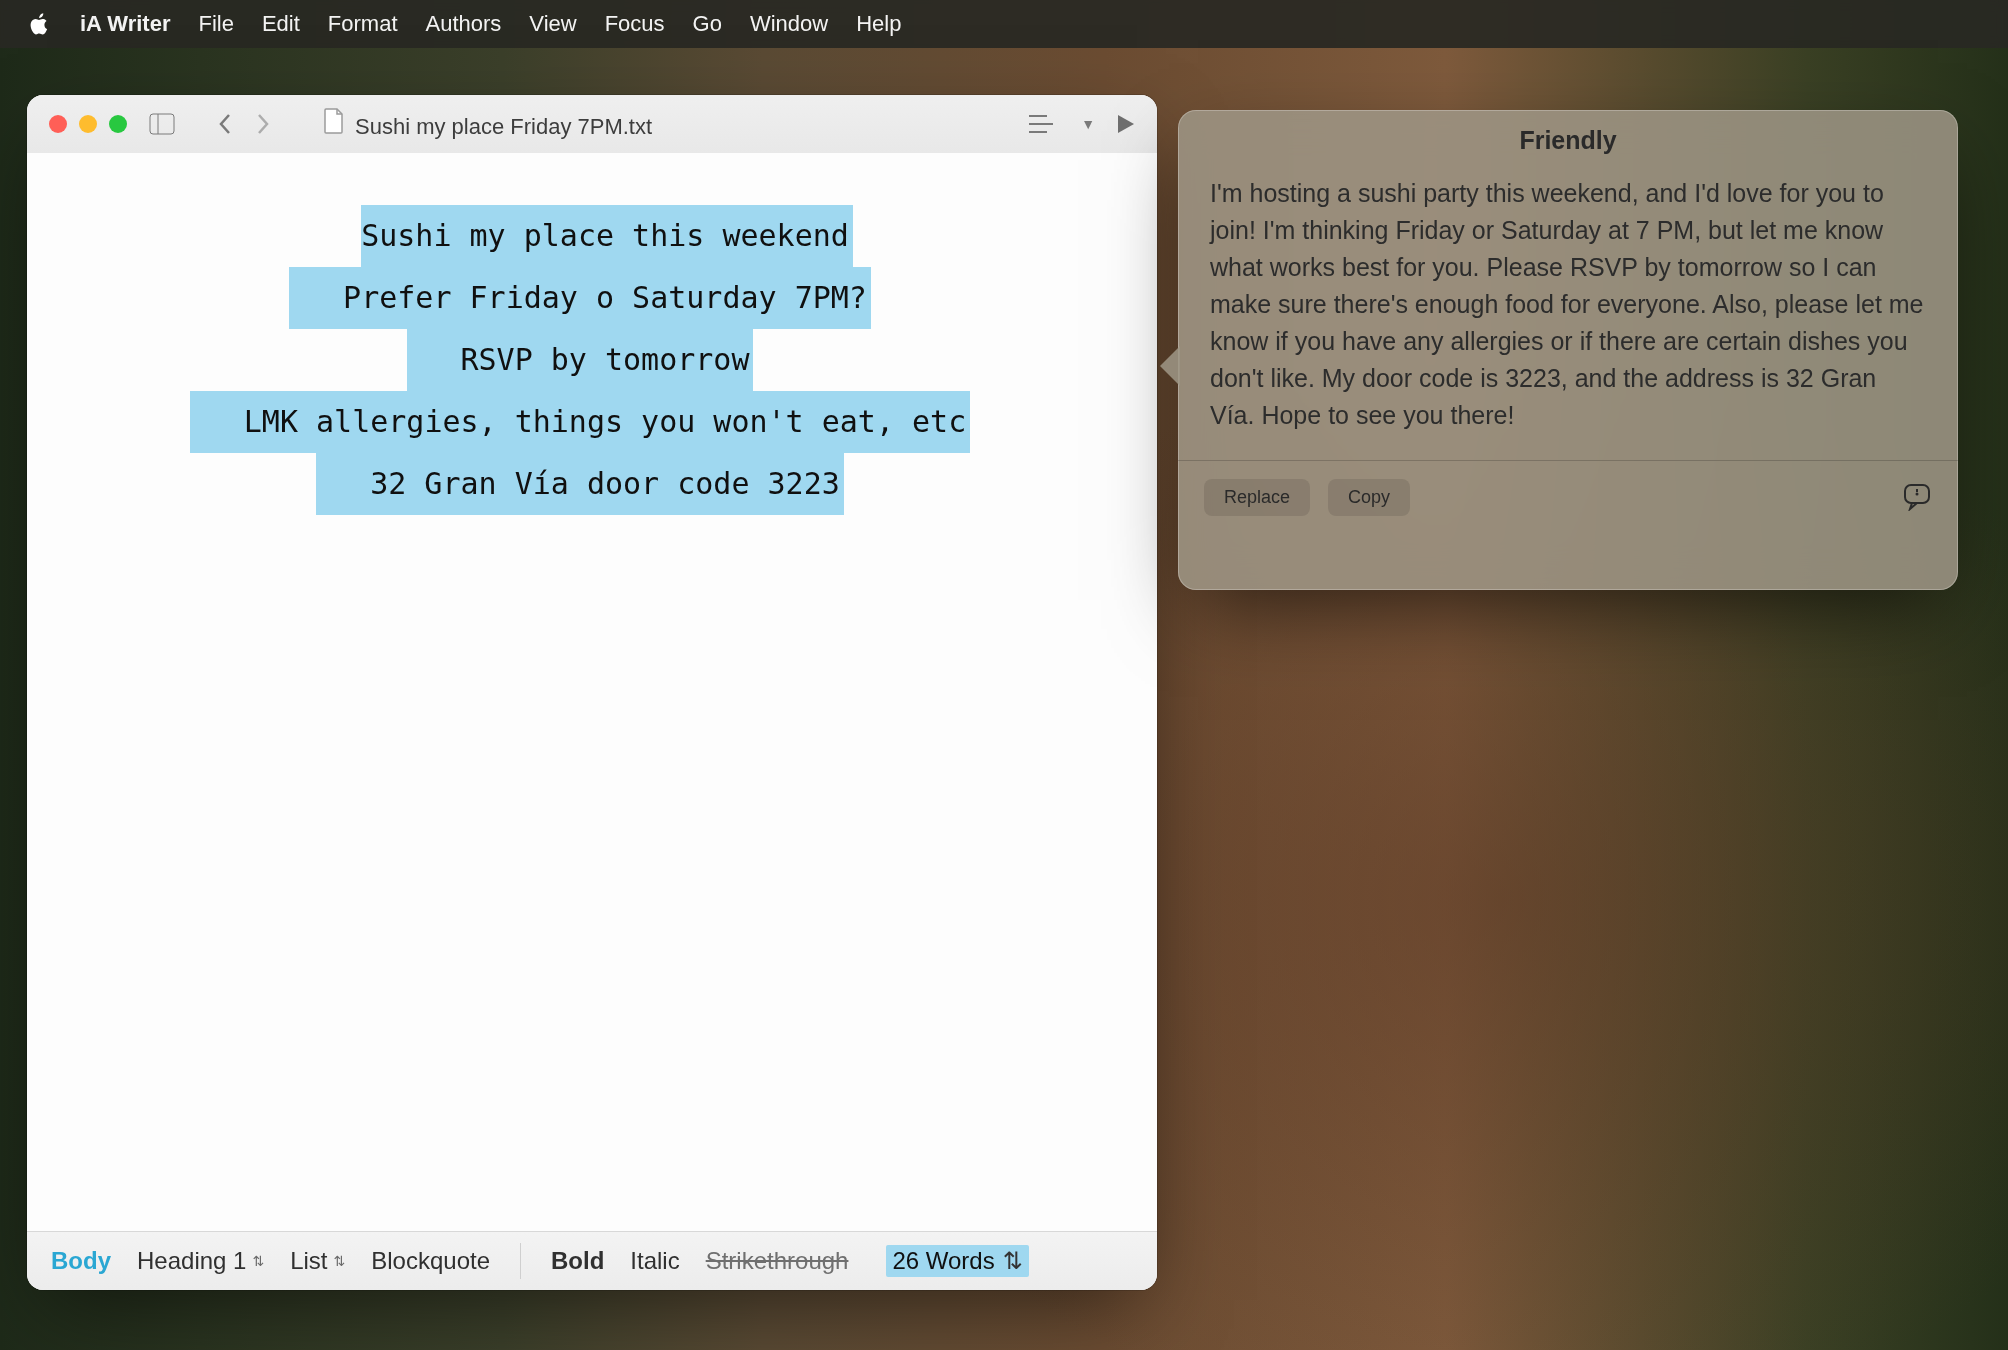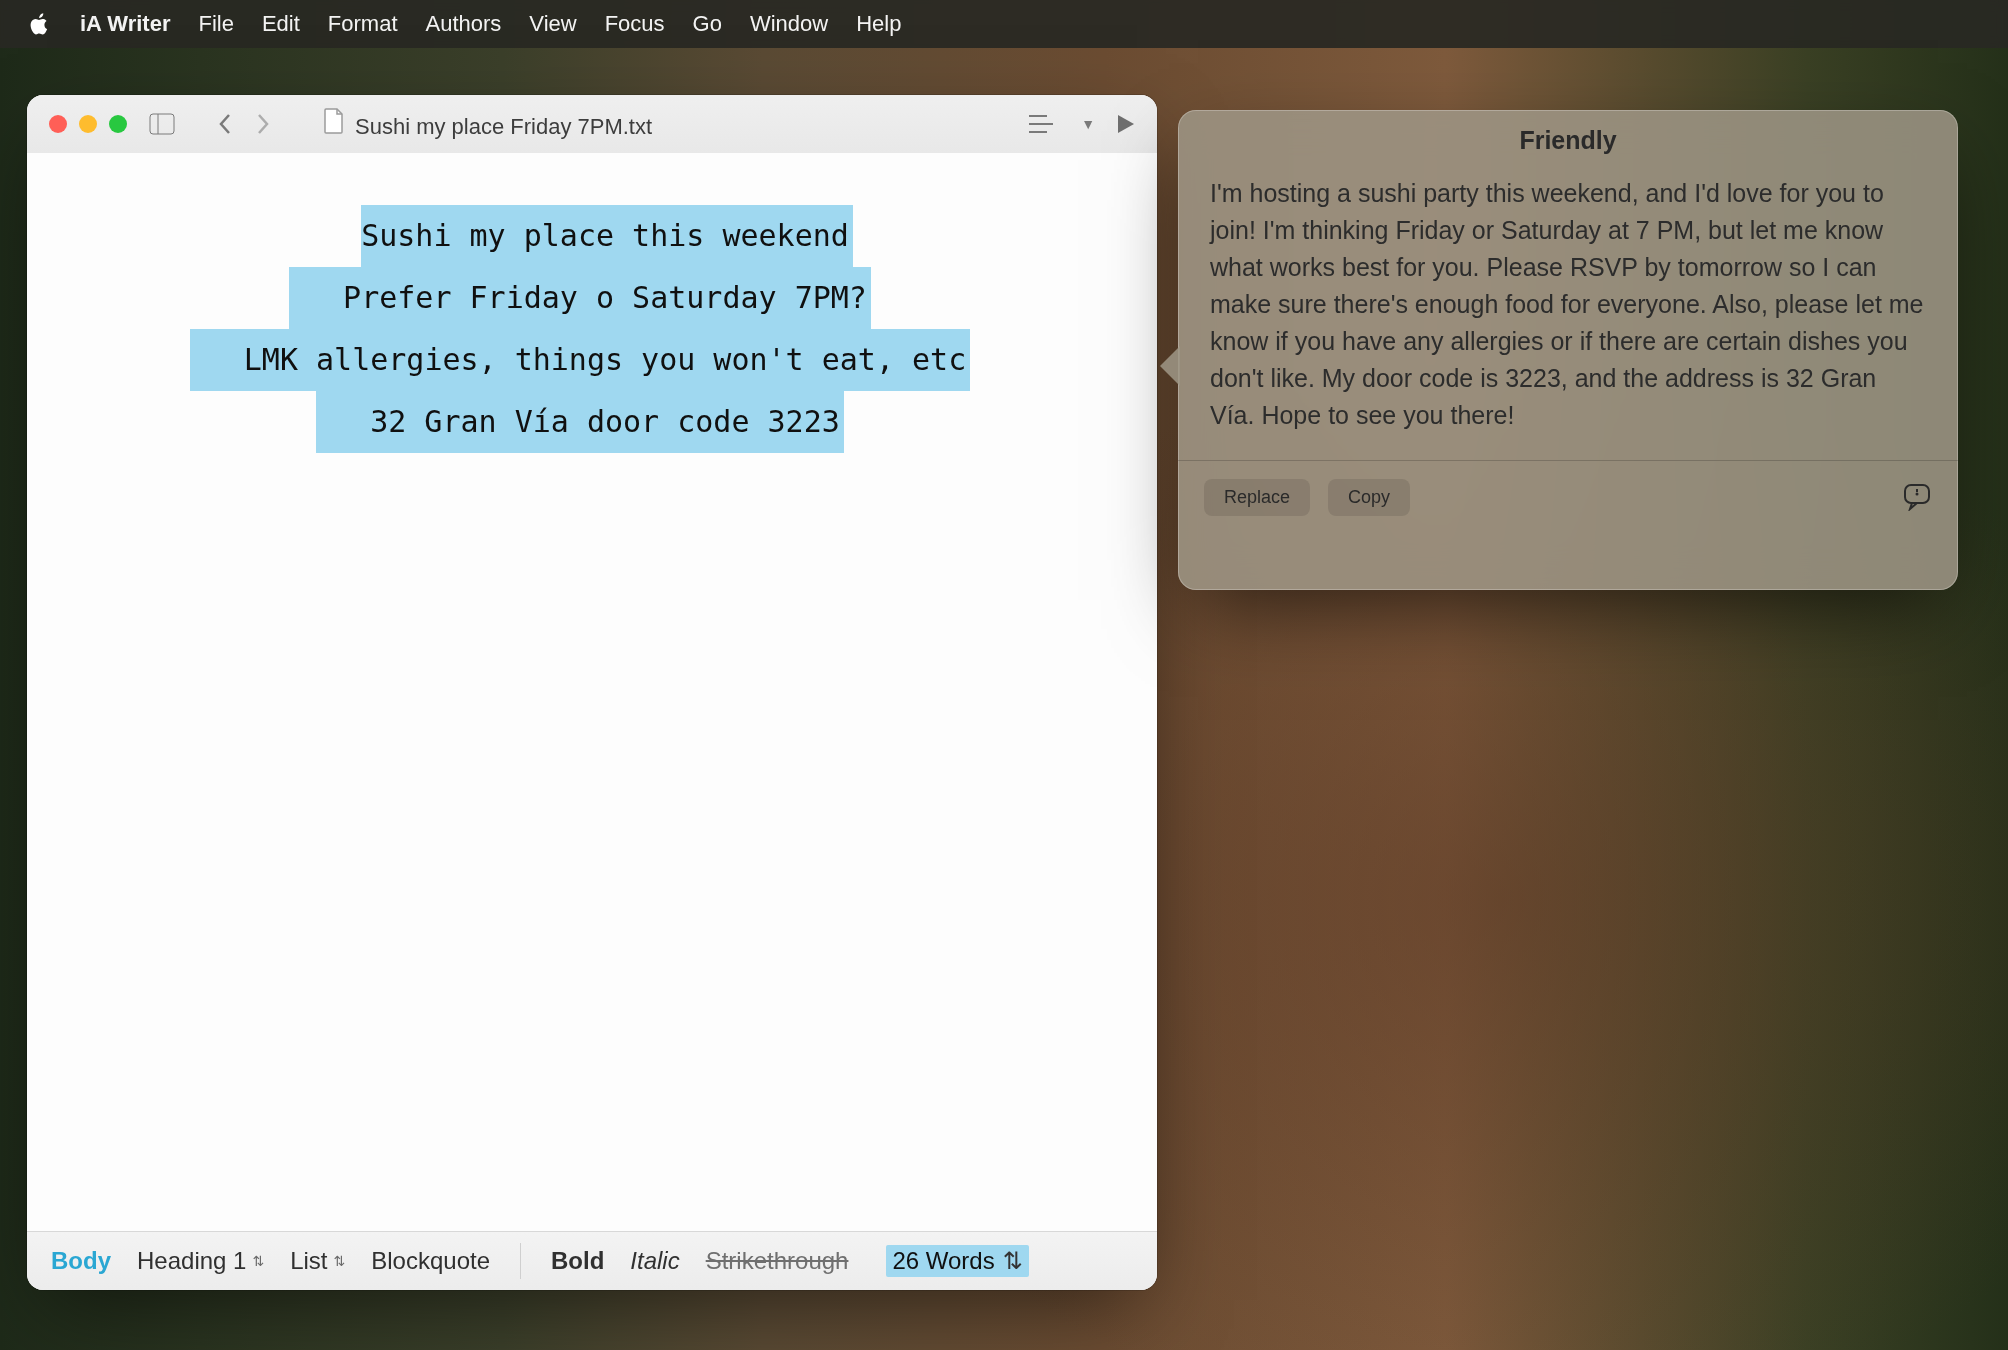--- a/index.html
+++ b/index.html
@@ -40,21 +40,21 @@
   #editor-body .lines{padding:52px 60px 0 90px;text-align:center;}
   #editor-body .hl{background:#9fd8f0;display:inline-block;padding-right:4px}
   
   #statusbar{position:absolute;bottom:0;left:0;right:0;height:58px;background:linear-gradient(#f3f3f3,#ececec);
     border-top:1px solid #d8d8d8;display:flex;align-items:center;padding:0 24px;font-size:24px;color:#303030;gap:26px}
   #statusbar .body-btn{color:#2aa7d3;font-weight:600}
   #statusbar .sel{display:flex;align-items:center;gap:6px}
   #statusbar .sel .caret{font-size:14px;color:#6a6a6a}
   #statusbar .divider{width:1px;height:36px;background:#cfcfcf;margin:0 4px}
   #statusbar .bold{font-weight:700}
-  #statusbar .italic{font-style:italic}
+  #statusbar .italic{}
   #statusbar .strike{text-decoration:line-through;color:#6f6f6f}
   #statusbar .wc{background:#9fd8f0;padding:2px 6px;border-radius:2px;color:#101010;display:flex;align-items:center;gap:8px}
   #statusbar .wc .caret{color:#333}
   
   #popover{position:absolute;top:110px;left:1178px;width:780px;min-height:480px;
     border-radius:18px;background:rgba(158,150,134,0.86);backdrop-filter:blur(20px);
     box-shadow:0 30px 80px -20px rgba(0,0,0,0.65),0 0 0 1px rgba(255,255,255,0.25) inset;color:#2a2a2a}
   #popover .tip{position:absolute;left:-18px;top:236px;width:0;height:0;border-right:20px solid rgba(158,150,134,0.86);
     border-top:20px solid transparent;border-bottom:20px solid transparent}
   #popover .title{font-weight:700;font-size:25px;text-align:center;padding:16px 0 12px;color:#2a2a2a}
@@ -137,20 +137,21 @@
               <polygon points="1,1 17,10 1,19" fill="#6f6f6f" stroke="none"></polygon>
             </svg>
       </span>
     </div>
   </div>
 
   <div id="editor-body">
     <div class="lines">
       <div class="line"><span class="hl">Sushi my place this weekend</span></div>
       <div class="line" style="margin-left:-54px"><span class="hl" style="padding-left:54px">Prefer Friday o Saturday 7PM?</span></div>
+      <div class="line" style="margin-left:-54px"><span class="hl" style="padding-left:54px">RSVP by tomorrow</span></div>
       <div class="line" style="margin-left:-54px"><span class="hl" style="padding-left:54px">LMK allergies, things you won't eat, etc</span></div>
       <div class="line" style="margin-left:-54px"><span class="hl" style="padding-left:54px">32 Gran Vía door code 3223</span></div>
     </div>
   </div>
 
   <div id="statusbar">
     <span class="body-btn">Body</span>
     <span class="sel">
       <span>Heading 1</span>
       <span class="caret">⇅</span>

